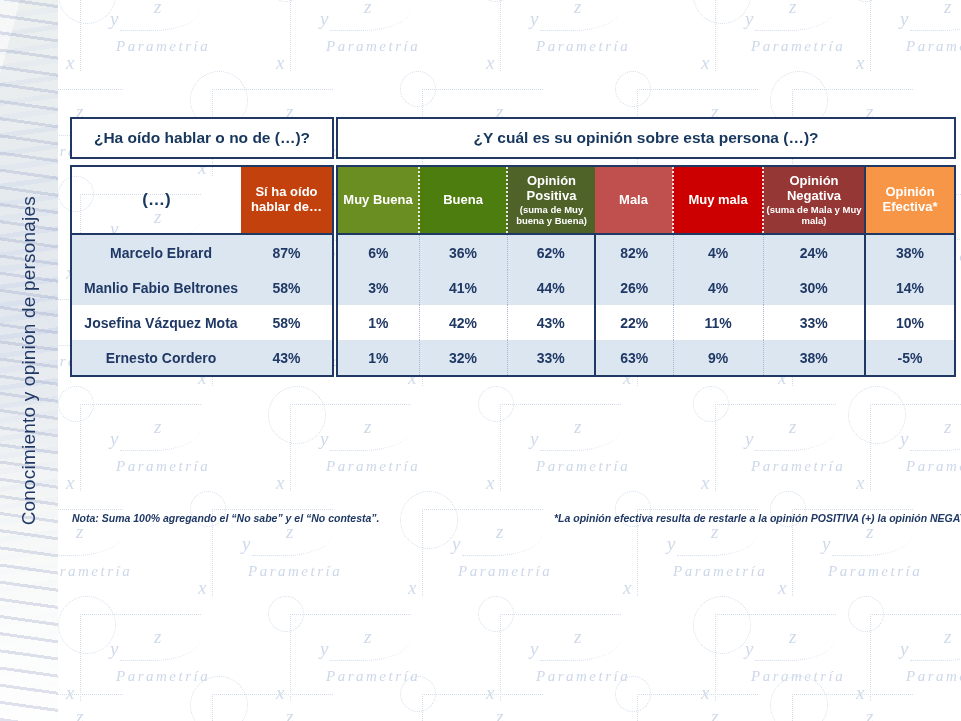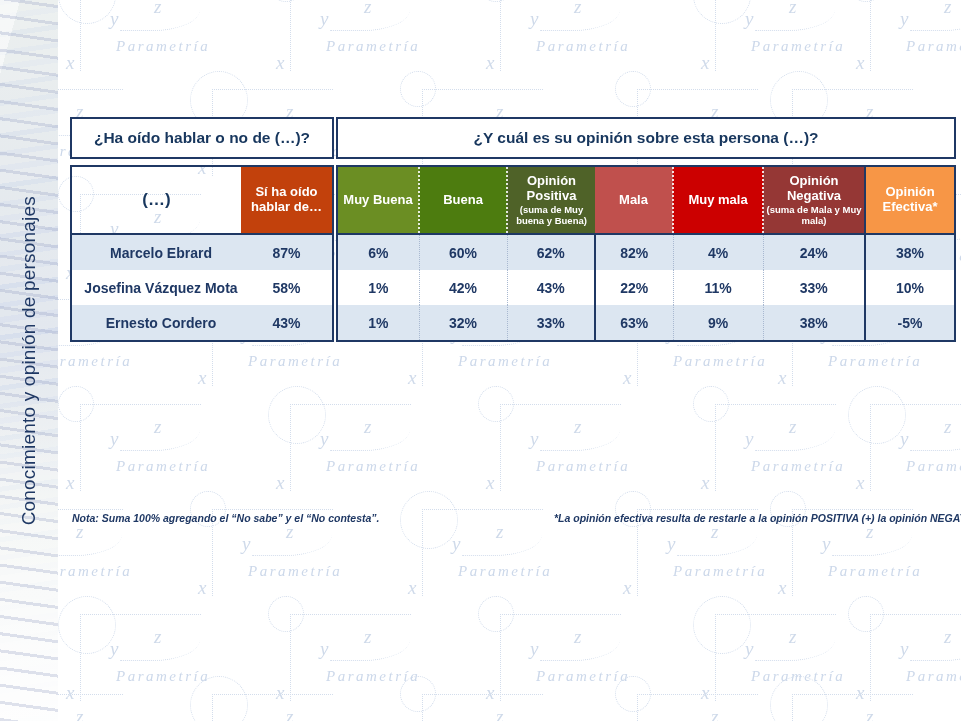--- a/index.html
+++ b/index.html
@@ -553,29 +553,41 @@
             <span class="sub">(suma de Mala y Muy mala)</span>
           </td>
           <td class="chead edgeL edgeR" style="background:#f79646">Opinión Efectiva*</td>
         </tr>
 
         <tr class="drow odd first">
           <td class="name">Marcelo Ebrard</td>
           <td class="known">87%</td>
           <td style="background:transparent !important;border:none"></td>
           <td class="cellL sep">6%</td>
-          <td class="sep">60%</td>
+          <td class="sep">36%</td>
           <td class="agg cellR">62%</td>
           <td class="sep">82%</td>
           <td class="sep">4%</td>
           <td class="agg">24%</td>
           <td class="eff">38%</td>
         </tr>
 
 
+        <tr class="drow odd">
+          <td class="name">Manlio Fabio Beltrones</td>
+          <td class="known">58%</td>
+          <td style="background:transparent !important;border:none"></td>
+          <td class="cellL sep">3%</td>
+          <td class="sep">41%</td>
+          <td class="agg cellR">44%</td>
+          <td class="sep">26%</td>
+          <td class="sep">4%</td>
+          <td class="agg">30%</td>
+          <td class="eff">14%</td>
+        </tr>
 
         <tr class="drow even">
           <td class="name">Josefina Vázquez Mota</td>
           <td class="known">58%</td>
           <td style="background:transparent !important;border:none"></td>
           <td class="cellL sep">1%</td>
           <td class="sep">42%</td>
           <td class="agg cellR">43%</td>
           <td class="sep">22%</td>
           <td class="sep">11%</td>

